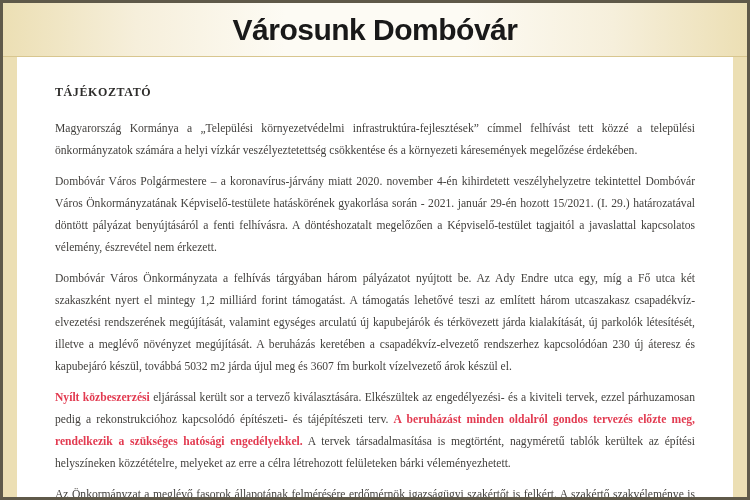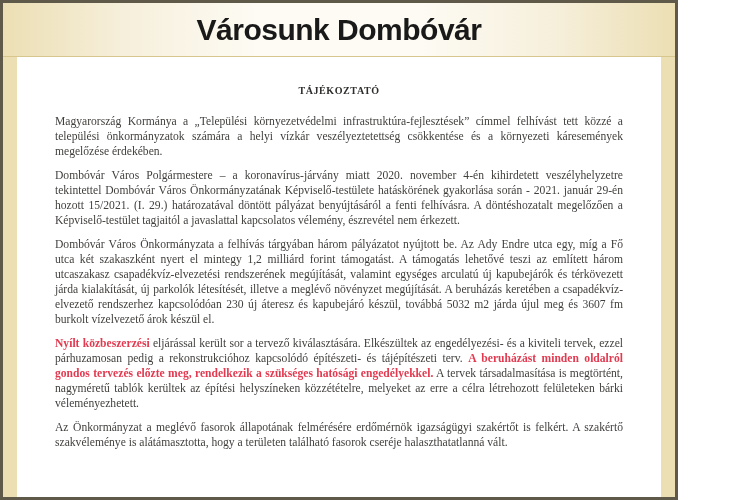--- a/index.html
+++ b/index.html
@@ -1,20 +1,20 @@
 <!DOCTYPE html>
 <html style="--border-color: #5f5949; --band-color: #ecdfb4; --text-color: #413f3c; --red-color: #e23a50;"><head>
 <meta charset="utf-8">
 <style>
   * { box-sizing: border-box; margin: 0; padding: 0; }
   html, body { width: 750px; height: 500px; overflow: hidden; }
   body { font-family: "Liberation Serif", serif; background: #ffffff; }
 
   .frame {
-    width: 678px; height: 500px;
+    width: 750px; height: 500px;
     border: 3px solid var(--border-color, #5f5949);
     background: var(--band-color, #ecdfb6);
     display: flex; flex-direction: column;
   }
 
   .masthead {
     flex: 0 0 54px; height: 54px;
     background: linear-gradient(90deg,
       var(--band-color, #e8d9a9) 0%,
       #f6efdb 18%, #fdfbf4 38%, #fdfbf4 62%, #f6efdb 82%,
@@ -30,33 +30,33 @@
 
   .sheet {
     flex: 1 1 auto;
     margin: 0 14px;
     background: #ffffff;
     padding: 28px 38px 0 38px;
     overflow: hidden;
   }
 
   .doc-heading {
-    text-align: center;
+    text-align: left;
     font-family: "Liberation Serif", serif;
     font-weight: bold;
-    font-size: 10px;
+    font-size: 12px;
     letter-spacing: 0.6px;
     color: #2e2d2b;
     margin-bottom: 18px;
   }
 
   .doc-body p {
     text-align: justify;
     font-size: 11.6px;
-    line-height: 15px;
+    line-height: 22px;
     color: var(--text-color, #413f3c);
     margin-bottom: 9px;
   }
   .doc-body .red { color: var(--red-color, #e23a50); font-weight: bold; }
 </style>
 </head>
 <body>
 
 <div class="frame">
   <div class="masthead">

